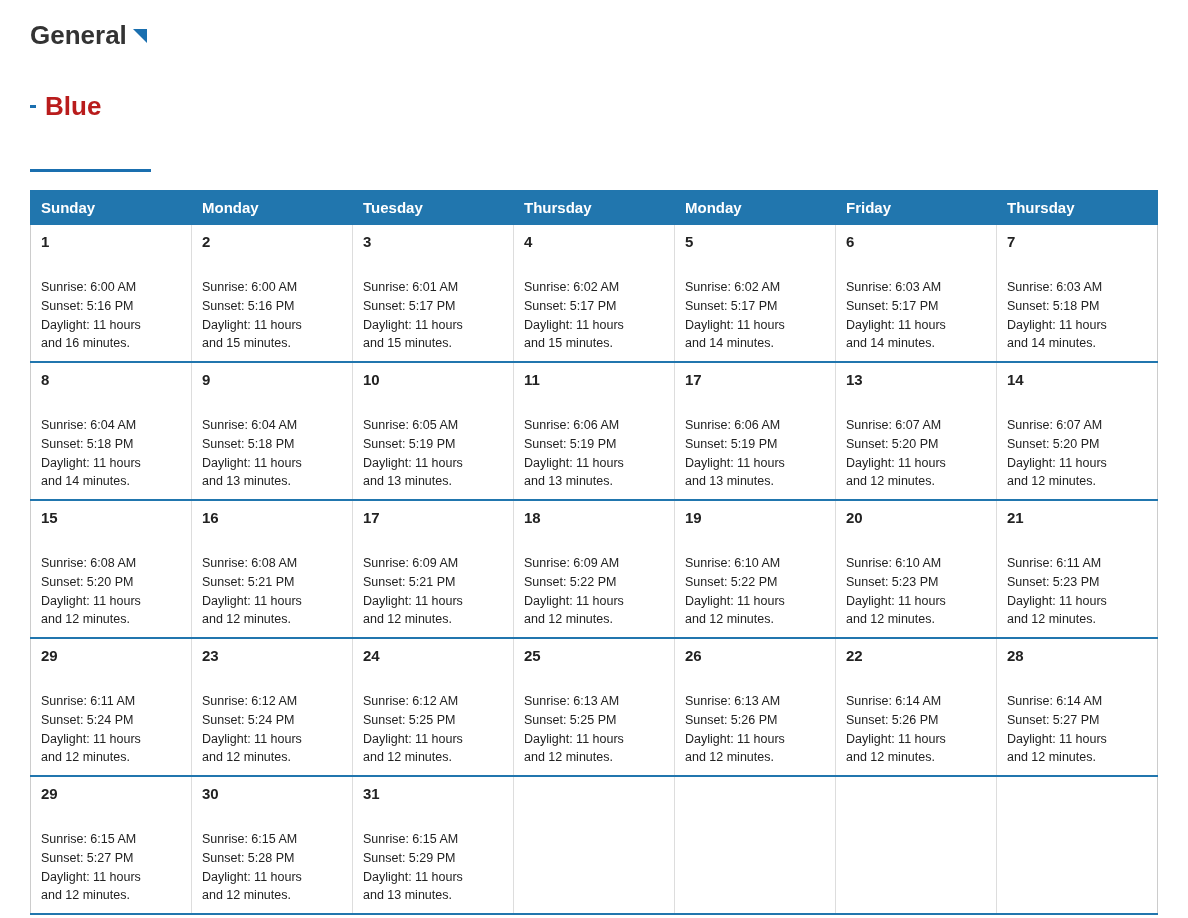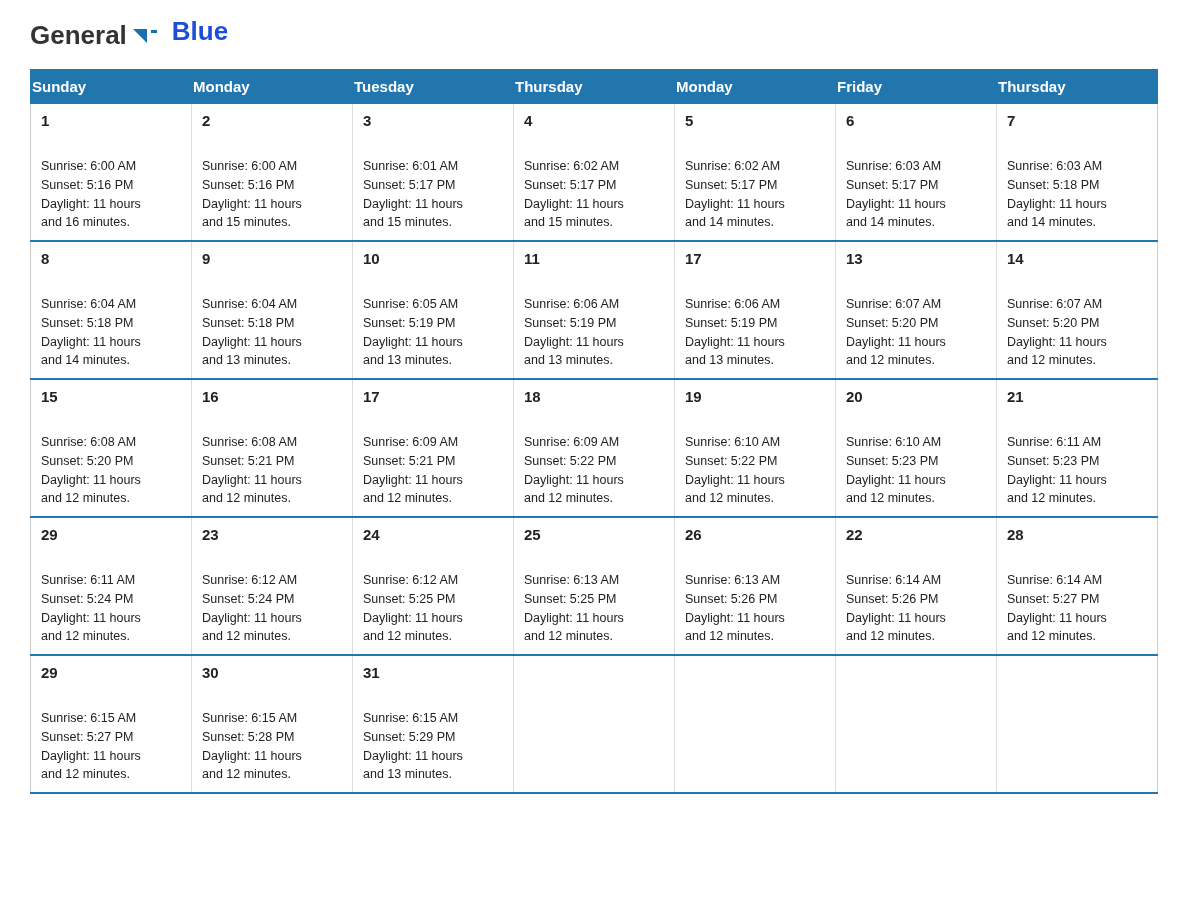--- a/index.html
+++ b/index.html
@@ -11,22 +11,23 @@
       padding: 20px 30px;
     }
     .header {
       display: flex;
       justify-content: space-between;
       align-items: flex-start;
       margin-bottom: 18px;
     }
     .logo {
       display: flex;
-      flex-direction: row;
+      flex-direction: column;
       align-items: flex-start;
+      gap: 44px;
     }
     .title-block {
       text-align: right;
     }
     .month-title {
       font-size: 52px;
       font-weight: 300;
       color: #222;
       line-height: 1.1;
     }
@@ -38,21 +39,21 @@
     table {
       width: 100%;
       border-collapse: collapse;
       table-layout: fixed;
     }
     thead tr th {
       background: #2176ae;
       color: #fff;
       font-size: 15px;
       font-weight: 600;
-      padding: 8px 1px;
+      padding: 8px 10px;
       text-align: left;
       border: 1px solid #2176ae;
     }
     tbody tr {
       border-bottom: 2px solid #2176ae;
     }
     tbody tr td {
       vertical-align: top;
       padding: 8px 10px;
       font-size: 13px;
@@ -90,21 +91,21 @@
 <div class="header">
   <div class="logo">
     <div style="display:flex; align-items:center; gap:2px;">
       <span style="font-size:26px; font-weight:700; color:#333;">General</span>
       <svg width="22" height="22" viewBox="0 0 22 22">
         <polygon points="4,4 18,4 18,18" fill="#1a6faf"></polygon>
       </svg>
     </div>
     <div style="display:flex; align-items:center; margin-top:-4px;">
       <div style="width:6px; height:3px; background:#1a6faf;"></div>
-      <span style="font-size:26px; font-weight:700; color:#1d4ed8; margin-left:15px;text-align:right;">Blue</span>
+      <span style="font-size:26px; font-weight:700; color:#b91c1c; margin-left:9px;text-align:right;">Blue</span>
     </div>
     <div style="height:3px; background:#1a6faf; width:100%; margin-top:3px;"></div>
   </div>
   <div class="title-block">
     <div class="month-title"></div>
     <div class="location"></div>
   </div>
 </div>
 
 <table>

